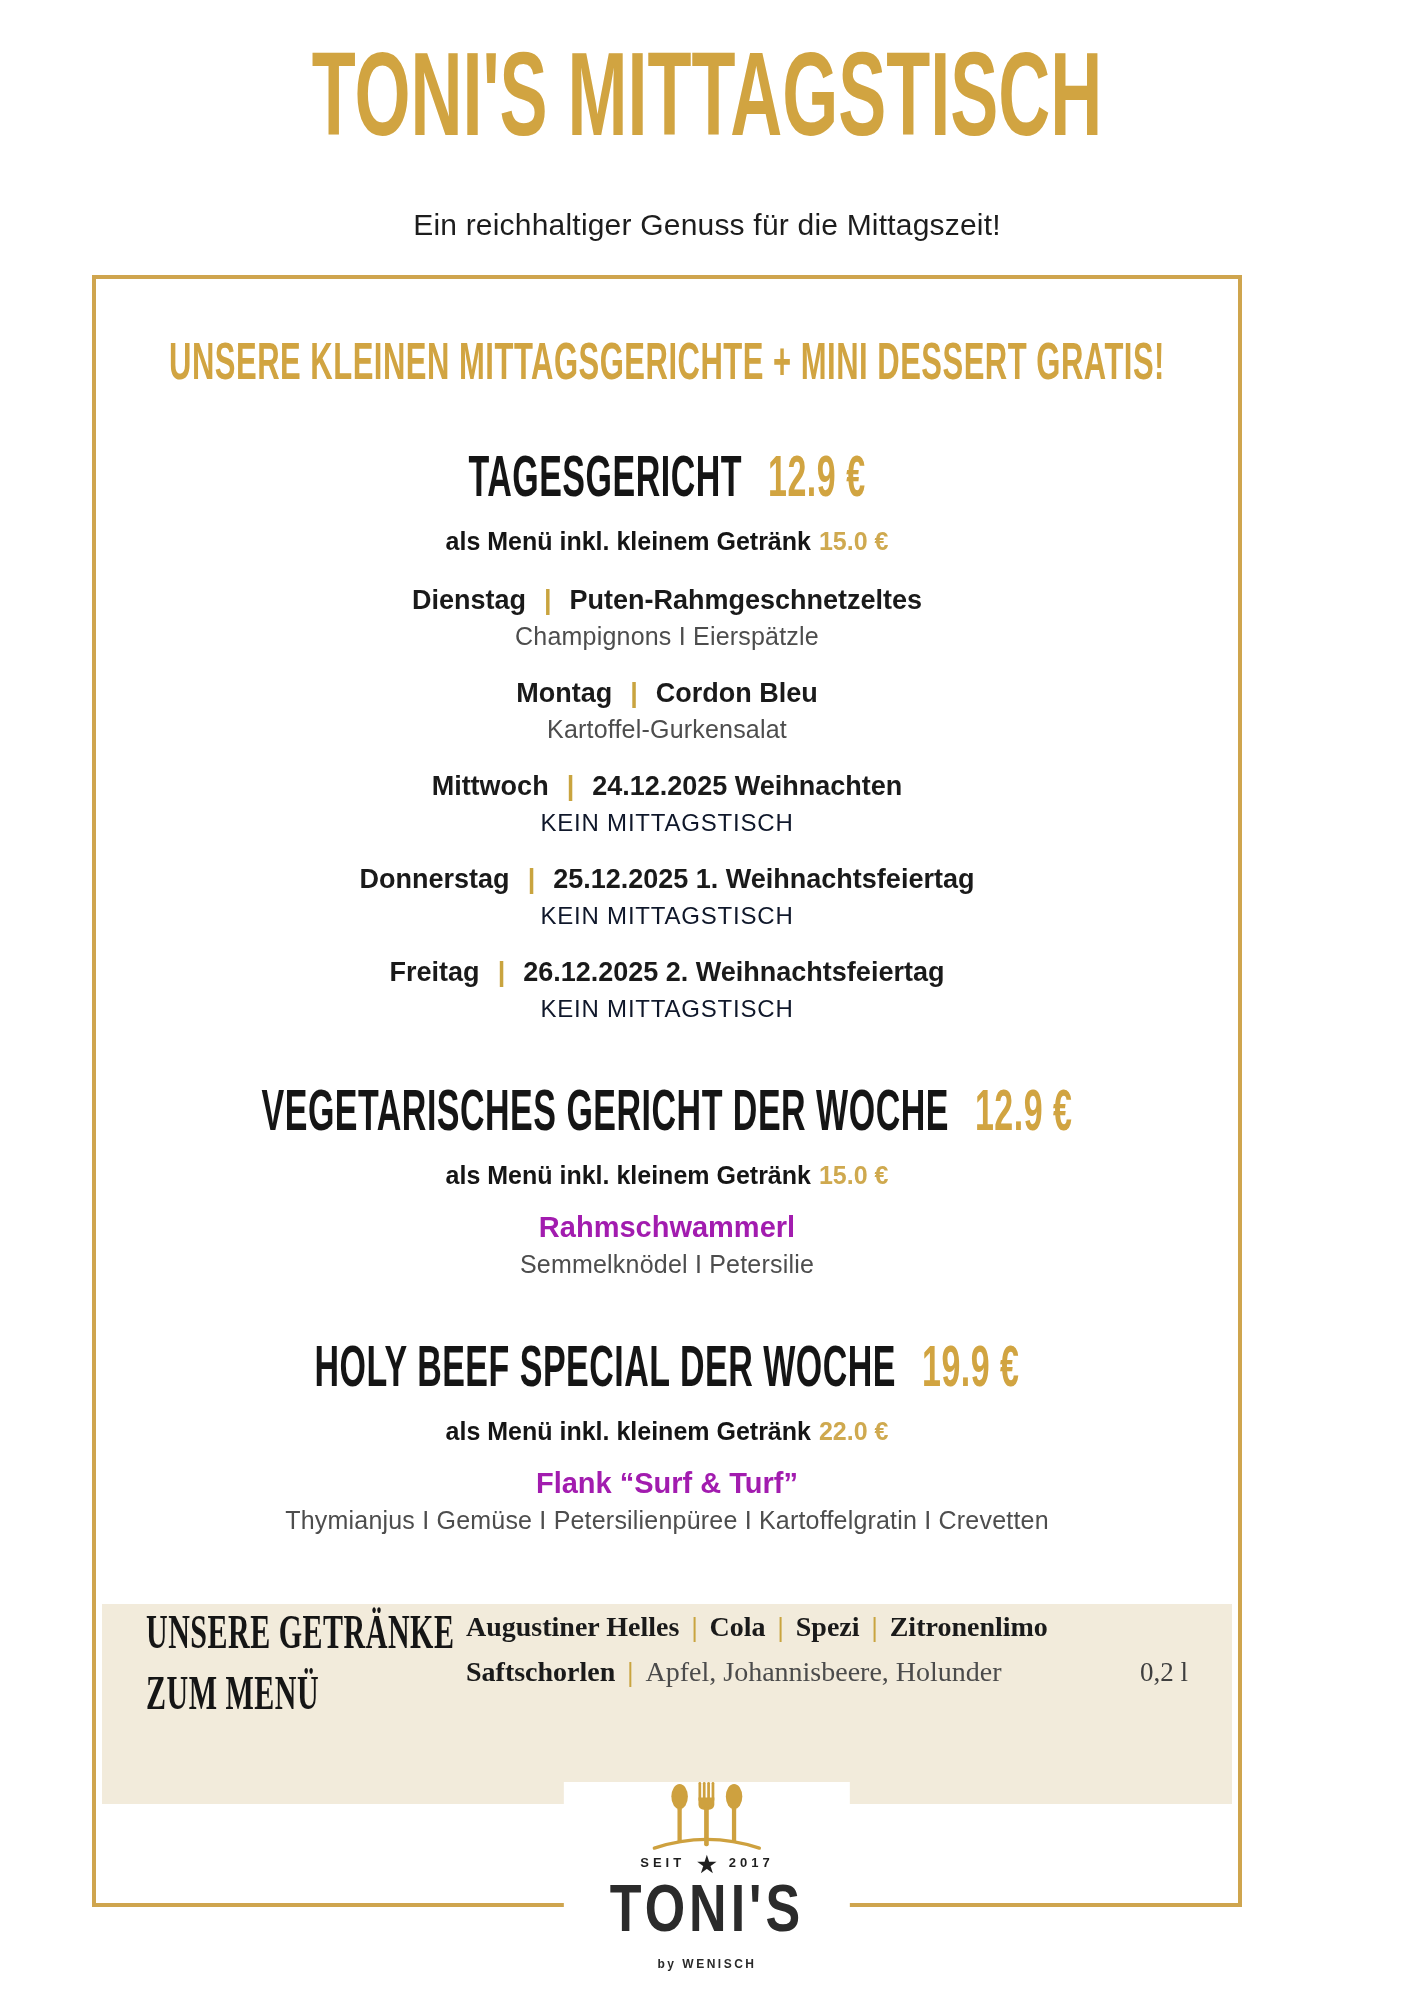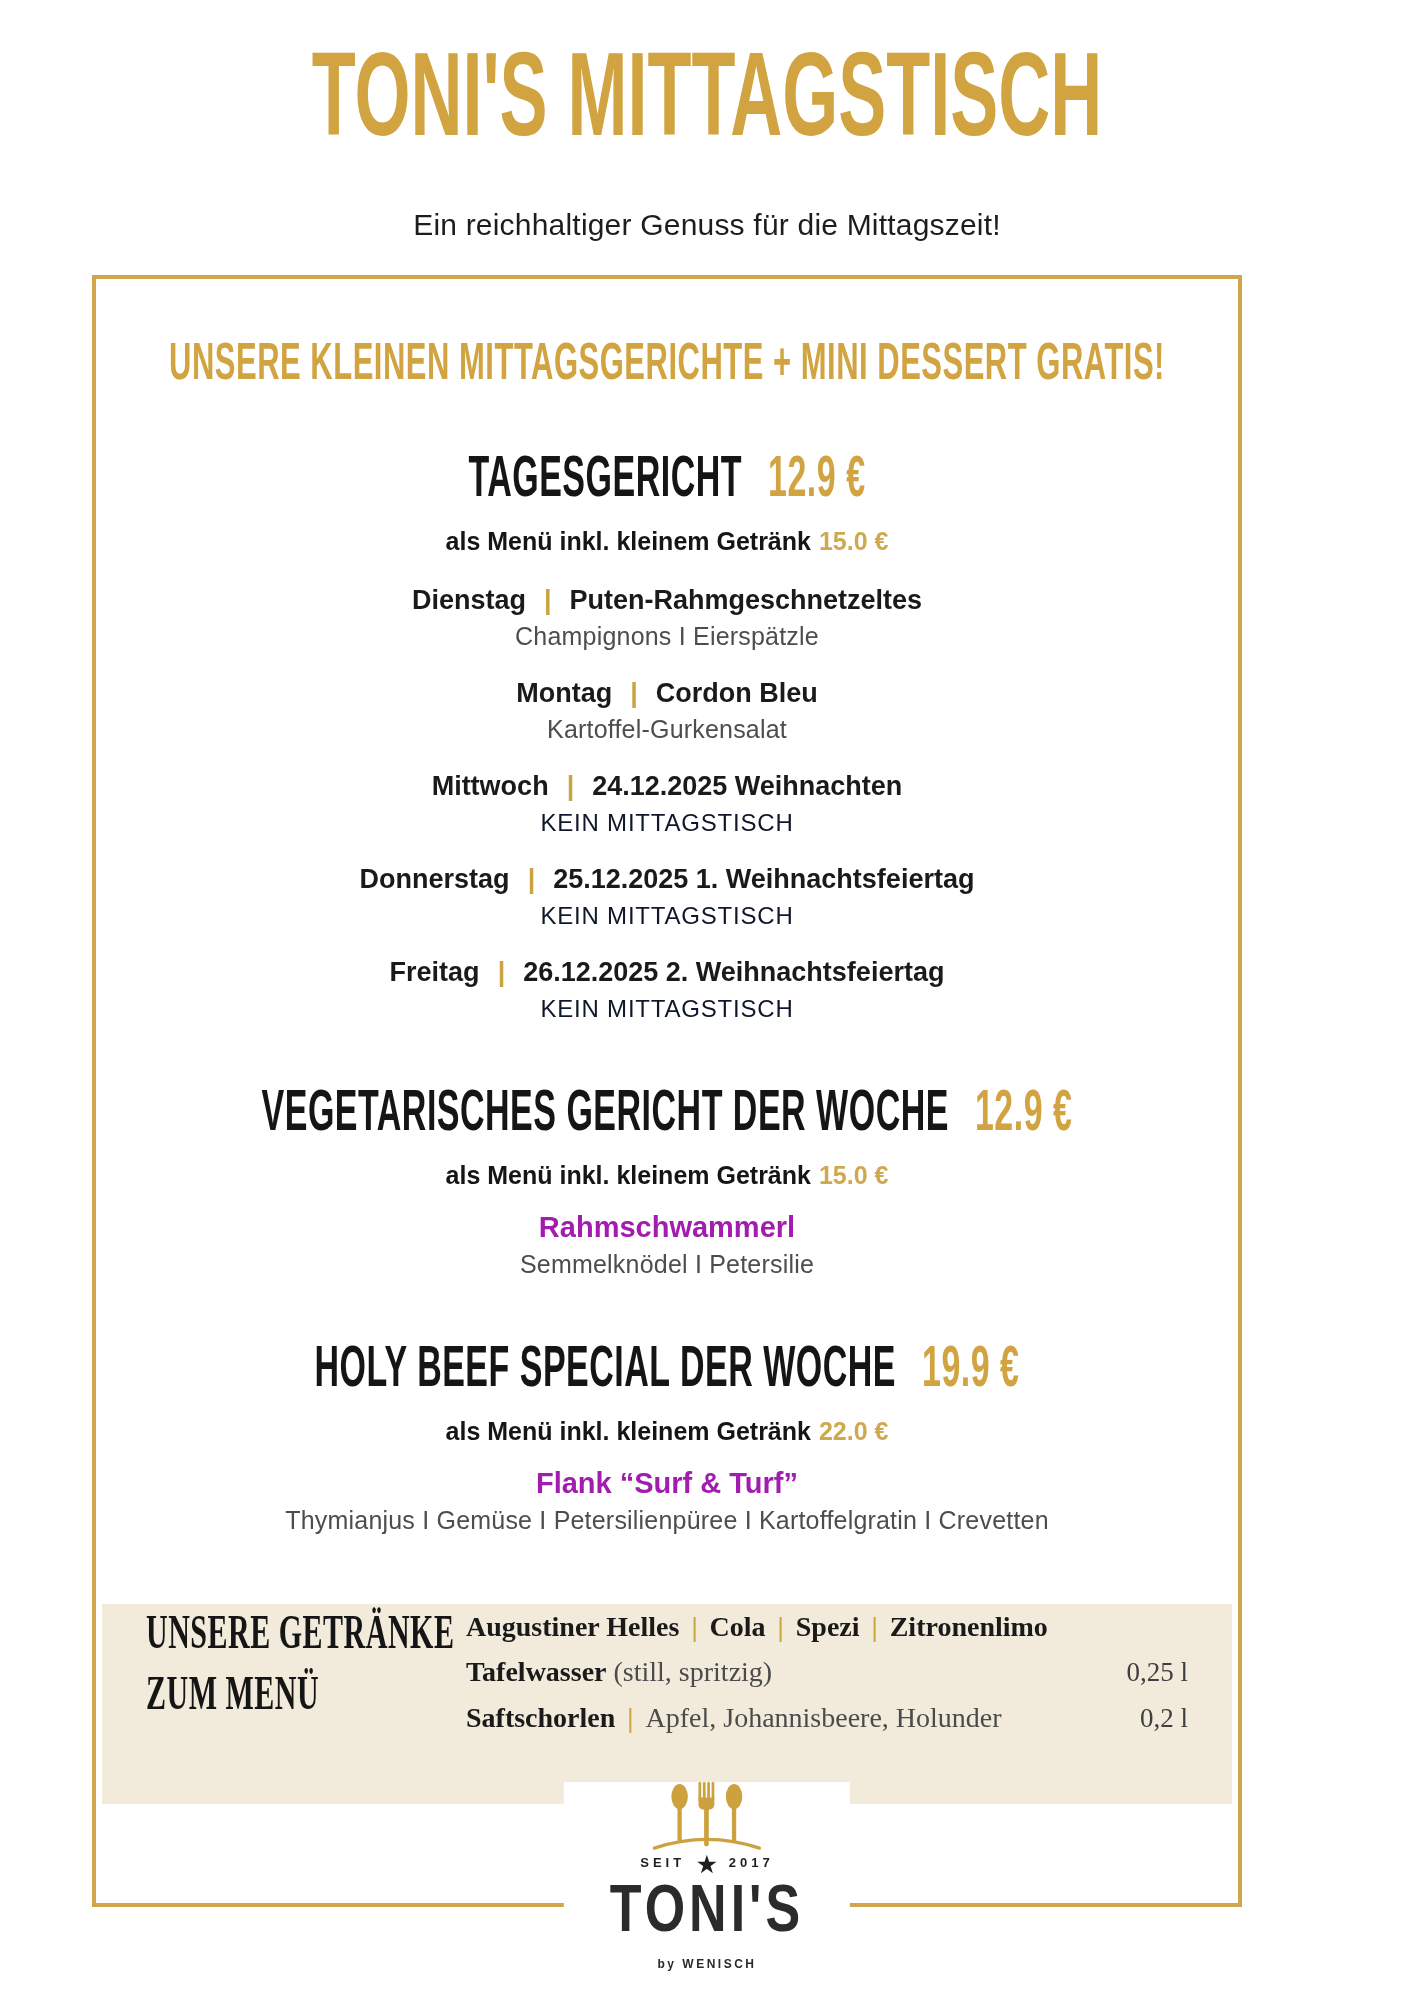--- a/index.html
+++ b/index.html
@@ -152,27 +152,20 @@
     </div>
     <div class="drinks-rows">
       <div class="drink-row">
         <span class="left">
           <span class="bold">Augustiner Helles</span><span class="dpipe">|</span><span class="bold">Cola</span><span class="dpipe">|</span><span class="bold">Spezi</span><span class="dpipe">|</span><span class="bold">Zitronenlimo</span>
         </span>
         <span class="size"></span>
       </div>
       <div class="drink-row">
         <span class="left">
-          <span class="bold">Tafelwasser</span>
-          <span class="detail">(still, spritzig)</span>
-        </span>
-        <span class="size">0,25 l</span>
-      </div>
-      <div class="drink-row">
-        <span class="left">
           <span class="bold">Saftschorlen</span><span class="dpipe">|</span><span class="detail">Apfel, Johannisbeere, Holunder</span>
         </span>
         <span class="size">0,2 l</span>
       </div>
     </div>
   </div>
 
 </div>
 
 <div class="logo">

